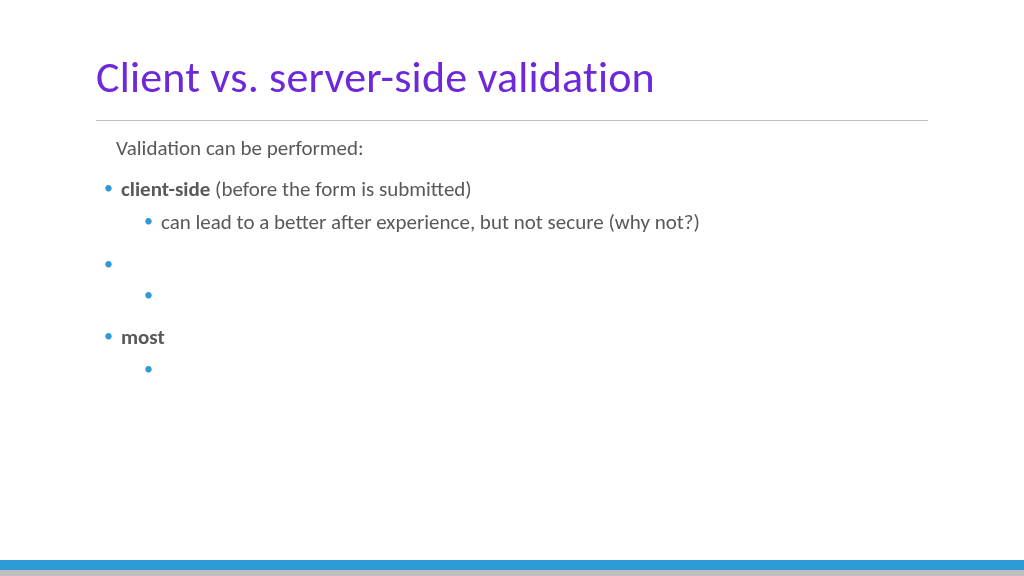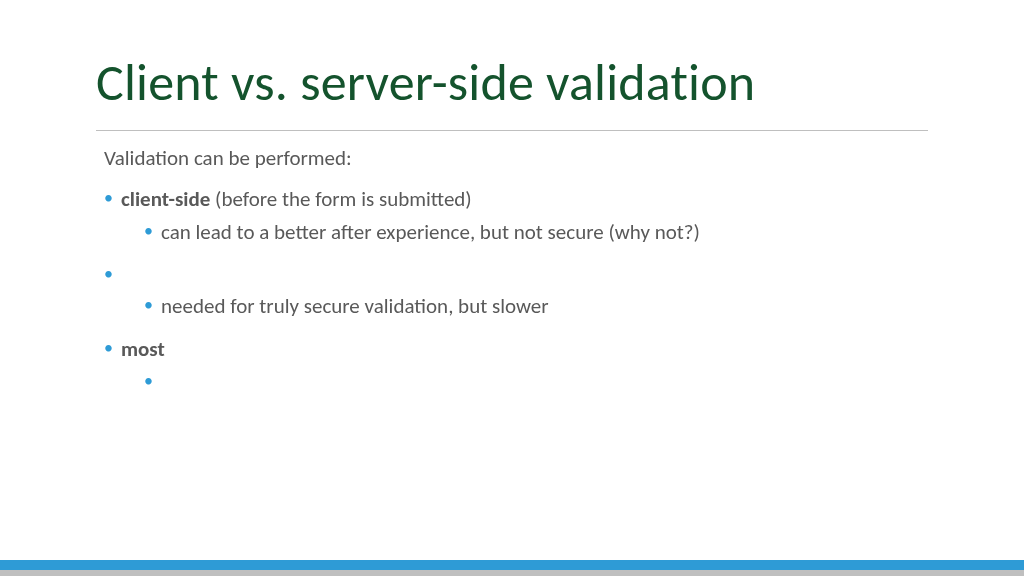--- a/index.html
+++ b/index.html
@@ -1,22 +1,22 @@
 <!DOCTYPE html>
 <html><head>
 <meta charset="utf-8">
 <style>
   * { margin: 0; padding: 0; box-sizing: border-box; }
   html, body { width: 1024px; height: 576px; font-family: "Segoe UI Light", "Segoe UI", Calibri, Arial, sans-serif; background: #fff; color: #595959; }
   .slide { position: relative; width: 1024px; height: 576px; overflow: hidden; }
   .title-wrap { padding: 50px 96px 8px 96px; }
-  .title { font-size: 52px; font-weight: 300; color: #14532d; letter-spacing: 0.2px; }
+  .title { font-size: 44px; font-weight: 300; color: #6d28d9; letter-spacing: 0.2px; }
   .rule { margin: 8px 96px 0 96px; border: none; border-top: 1px solid #bfbfbf; }
   .body { padding: 12px 96px 0 104px; font-size: 21px; font-weight: 400; color: #595959; line-height: 1.28; }
-  .intro { margin: 2px 0 14px 0; }
+  .intro { margin: 2px 0 14px 12px; }
   ul.top { list-style: none; padding: 0; }
   ul.top > li { margin: 0 0 16px 0; }
   ul.top > li > .row { display: flex; }
   .bullet { color: #2e9bd6; font-size: 18px; line-height: 1.4; margin-right: 8px; }
   .bold-term { font-weight: 600; }
   ul.sub { list-style: none; padding: 0; margin: 6px 0 0 40px; }
   ul.sub > li > .row { display: flex; }
   .footer { position: absolute; left: 0; right: 0; bottom: 0; height: 16px; }
   .footer-top { height: 10px; background: #2e9bd6; }
   .footer-bot { height: 6px; background: #bfbfbf; }
@@ -49,21 +49,20 @@
         </ul>
       </li>
       <li>
         <div class="row">
           <span class="bullet">•</span>
         </div>
         <ul class="sub">
           <li>
             <div class="row">
               <span class="bullet">•</span>
-              <span>needed for truly secure validation, but slower</span>
             </div>
           </li>
         </ul>
       </li>
       <li>
         <div class="row">
           <span class="bullet">•</span>
           <span>
             <span class="bold-term">most</span><span></span>
           </span>

